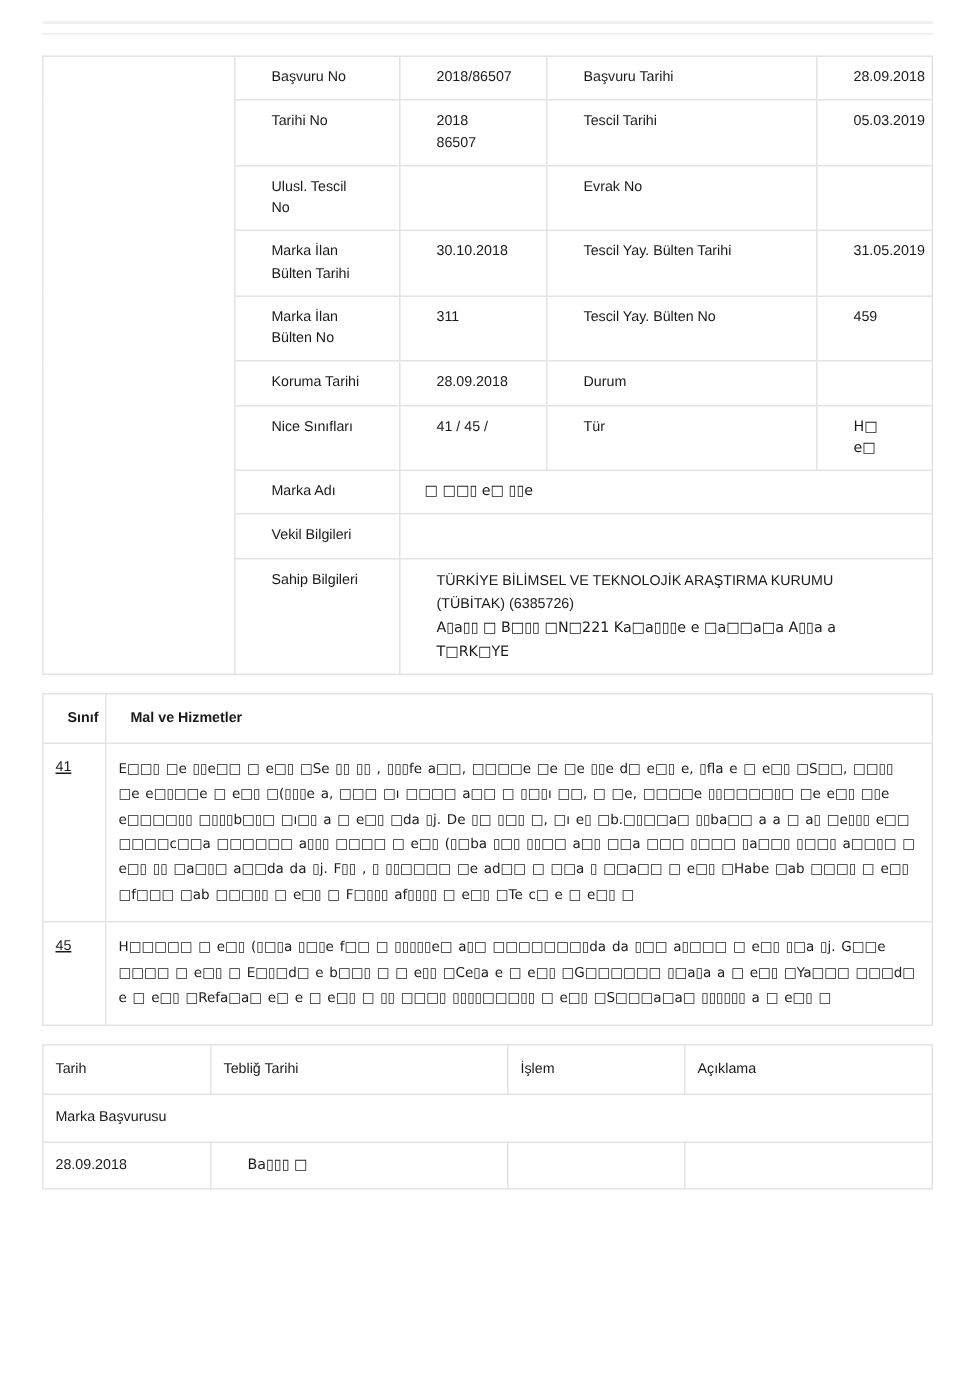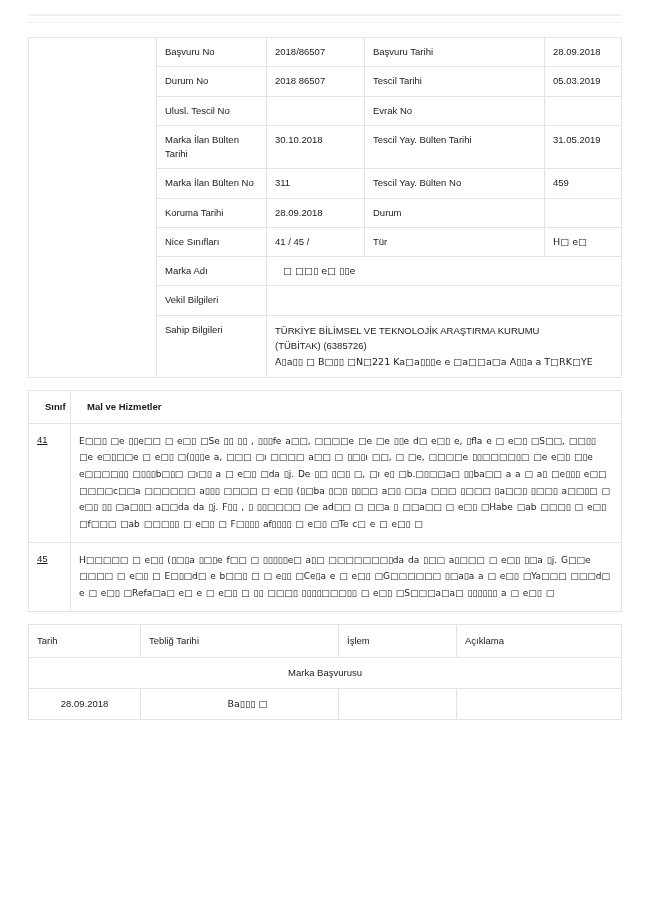--- a/index.html
+++ b/index.html
@@ -40,21 +40,21 @@
 
   
   table {
     width: 100%;
     border-collapse: collapse;
     font-size: 9.5px;
     line-height: 1.5;
   }
   td, th {
     border: 1px solid #e4e4e4;
-    padding: 7px 8px;
+    padding: 7px 24px;
     vertical-align: top;
     text-align: left;
     font-weight: normal;
   }
 
   
   .info-table { margin-top: 14px; table-layout: fixed; }
   .info-table .c-img   { width: 128px; }
   .info-table .c-lab1  { width: 110px; }
   .info-table .c-val1  { width: 98px; }
@@ -72,21 +72,21 @@
   .gs-body { font-size: 9px; line-height: 1.85; word-spacing: 1px; }
   .gs-class { font-size: 9.5px; text-decoration: underline; }
 
   
   .hist-table { margin-top: 12px; table-layout: fixed; }
   .hist-table .c-date   { width: 112px; }
   .hist-table .c-notify { width: 198px; }
   .hist-table .c-act    { width: 118px; }
   .hist-table .c-desc   { width: auto; }
   .hist-table th { font-weight: normal; padding: 9px 8px; }
-  .hist-table td { padding: 8px 8px; height: 22px; text-align: center; }
+  .hist-table td { padding: 8px 8px; height: 22px; }
 
   .glyphs { font-family: "DejaVu Sans", sans-serif; }
 </style>
 </head>
 <body>
 
 <div class="page">
 
   <div class="top-rule-thick"></div>
   <div class="top-rule-thin"></div>
@@ -95,21 +95,21 @@
   <table class="info-table">
     <tbody>
       <tr>
         <td class="c-img img-cell" rowspan="10"></td>
         <td class="c-lab1">Başvuru No</td>
         <td class="c-val1">2018/86507</td>
         <td class="c-lab2">Başvuru Tarihi</td>
         <td class="c-val2">28.09.2018</td>
       </tr>
       <tr>
-        <td>Durum No</td>
+        <td>Tarihi No</td>
         <td>2018 86507</td>
         <td>Tescil Tarihi</td>
         <td>05.03.2019</td>
       </tr>
       <tr>
         <td>Ulusl. Tescil No</td>
         <td></td>
         <td>Evrak No</td>
         <td></td>
       </tr>

